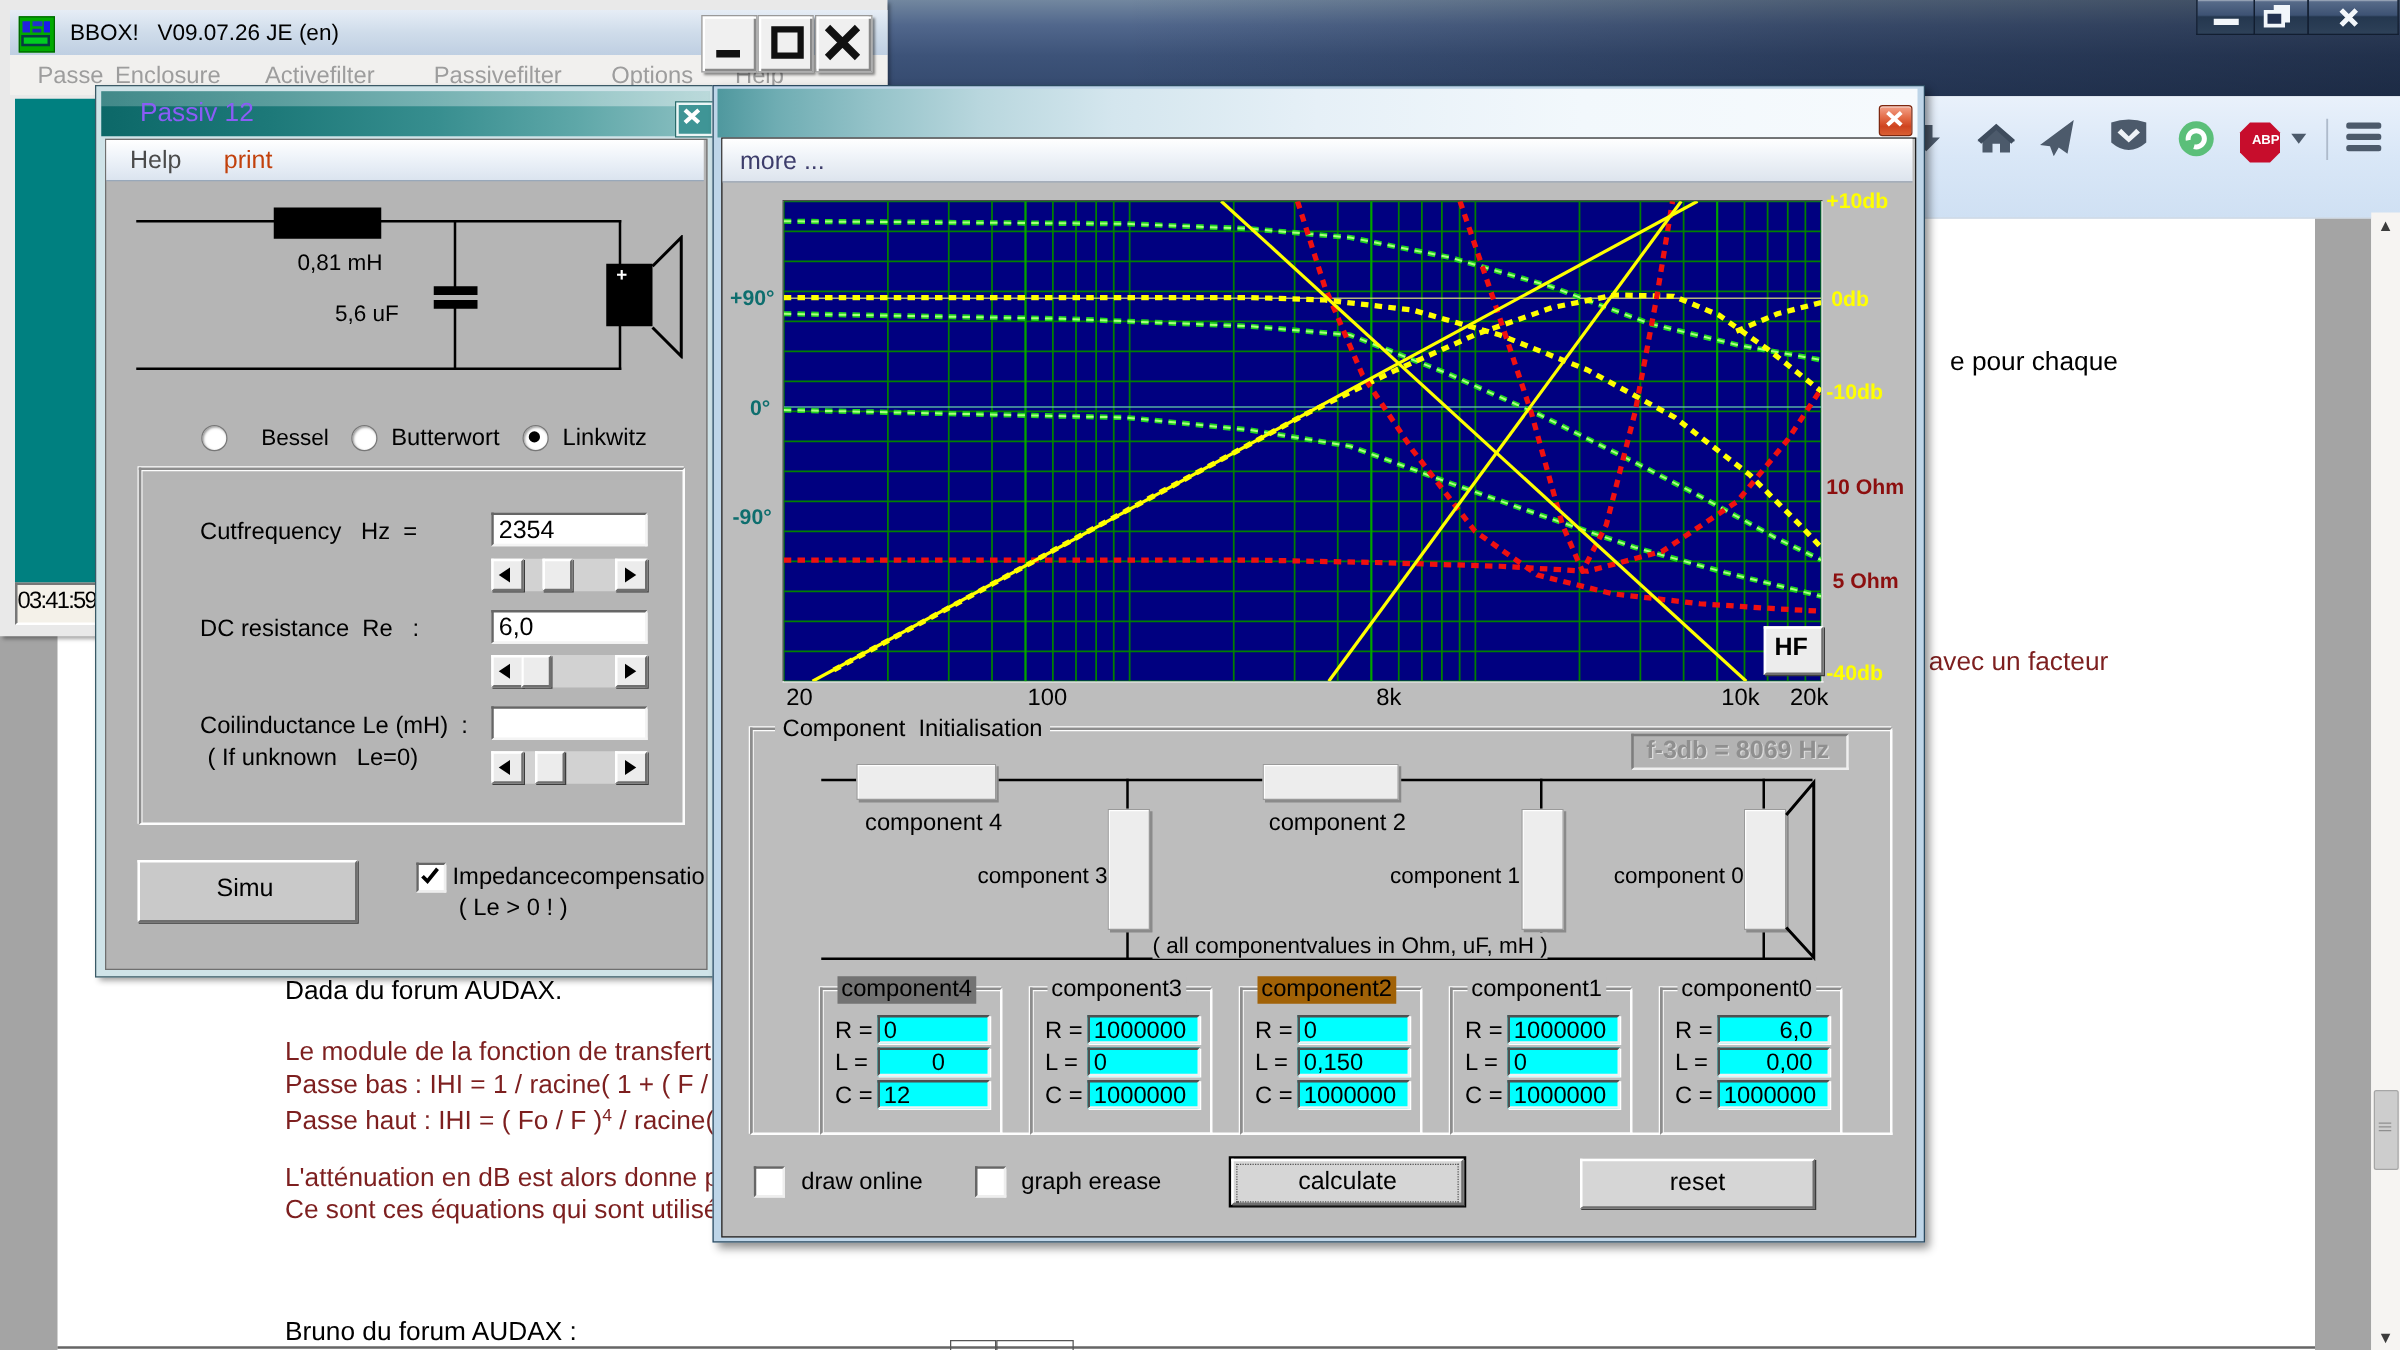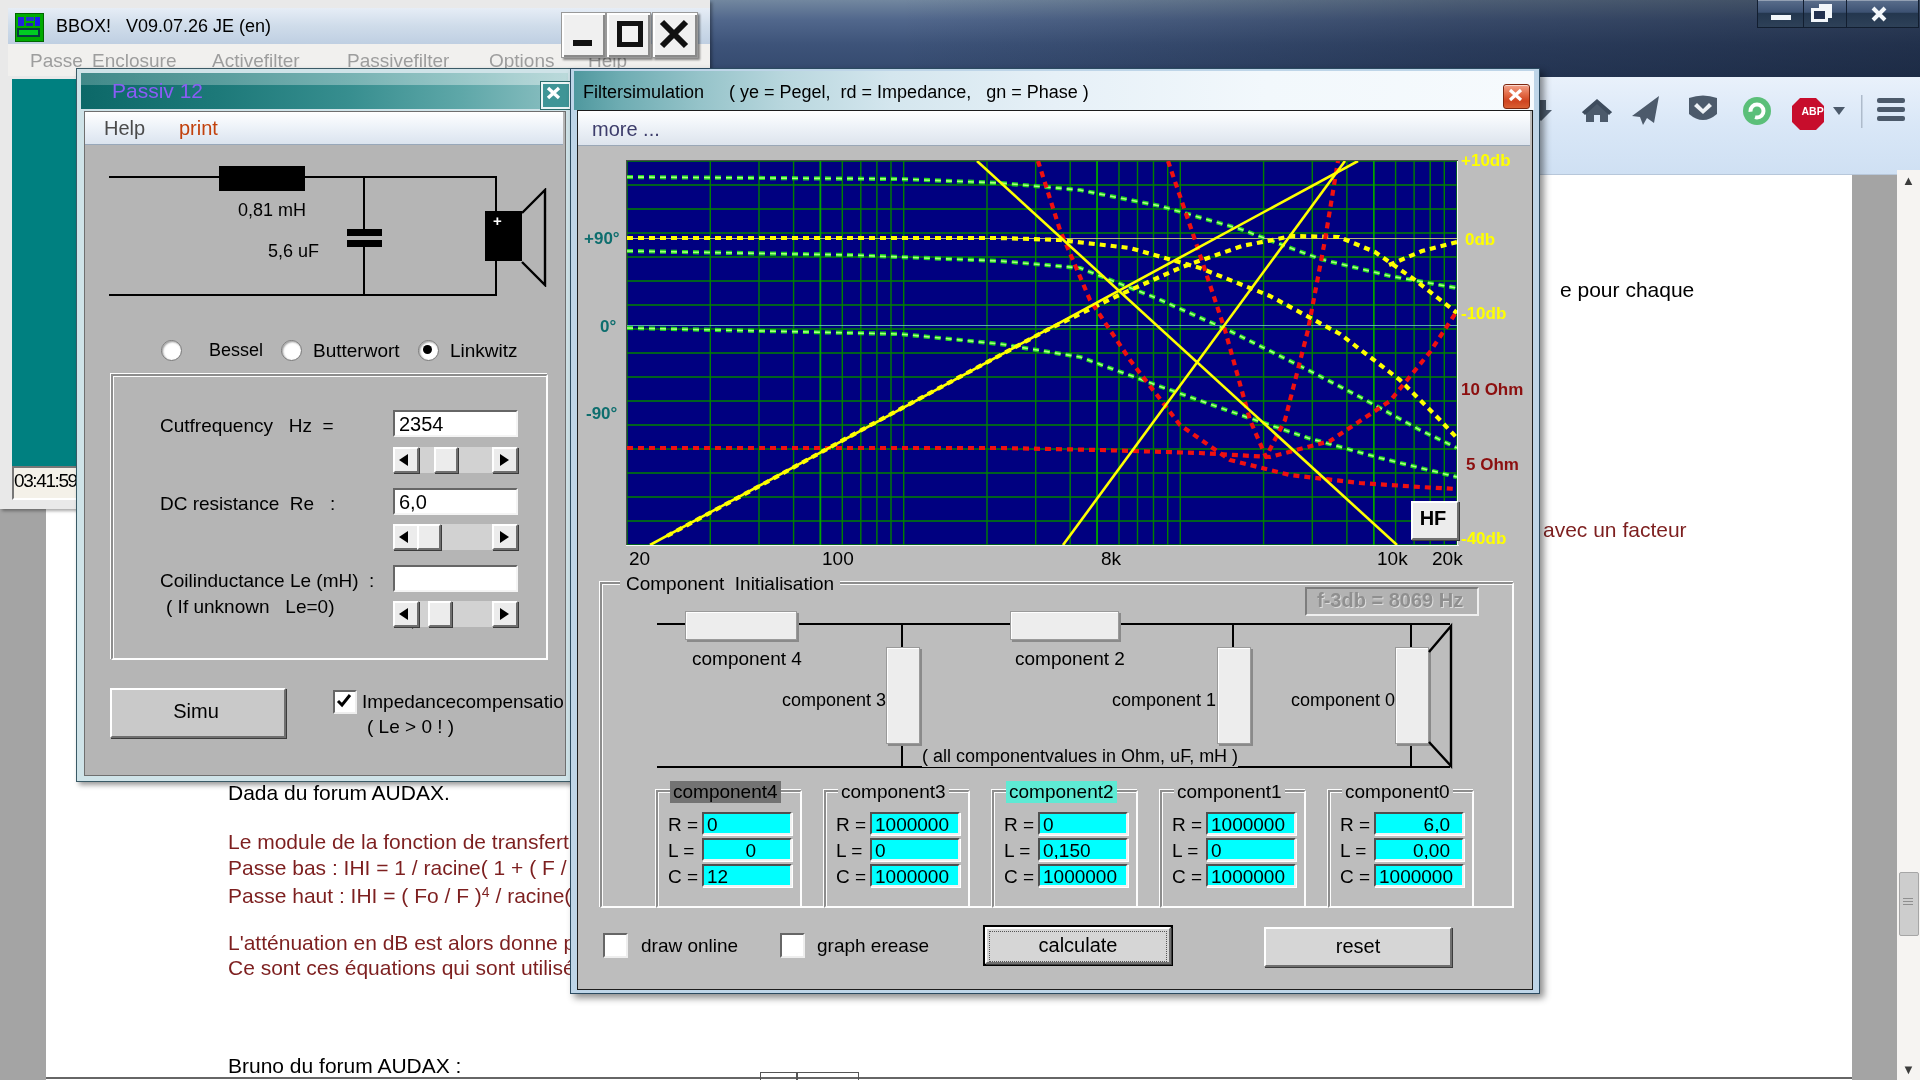--- a/index.html
+++ b/index.html
@@ -200,21 +200,20 @@
 <div class="abs" style="left:110px;top:688px;width:172px;height:46px;text-align:center;line-height:46px;font-size:20px;color:#000;">Simu</div>
 <div class="abs" style="left:333px;top:690px;width:20px;height:20px;background:#fff;border-top:2px solid #666;border-left:2px solid #666;border-right:2px solid #eee;border-bottom:2px solid #eee;"></div>
 <svg class="abs" style="left:336px;top:693px;" width="17" height="16">
       <path d="M2,8 L6,12 L14,2" stroke="#000" stroke-width="3" fill="none"></path>
     </svg>
 <div class="abs applbl" style="left:362px;top:691px;">Impedancecompensatio</div>
 <div class="abs applbl" style="left:367px;top:716px;">( Le &gt; 0 ! )</div>
 
 <div class="abs" style="left:570px;top:68px;width:968px;height:924px;background:#bed5e8;border:1px solid #2b4a60;box-shadow:4px 4px 7px rgba(0,0,0,0.45);"></div>
 <div class="abs" style="left:574px;top:71px;width:960px;height:39px;background:linear-gradient(90deg,#4f989e 0%,#6fadb3 5%,#95c3c9 13%,#b9d7de 22%,#d4e6ee 33%,#e6f0f7 50%,#f2f8fc 72%,#f6fafd 100%);"></div>
-<div class="abs" style="left:583px;top:82px;font-size:18px;color:#000;">Filtersimulation&nbsp;&nbsp;&nbsp;&nbsp;&nbsp;( ye = Pegel,&nbsp; rd = Impedance,&nbsp;&nbsp; gn = Phase )</div>
 
 <div class="abs" style="left:1503px;top:84px;width:25px;height:23px;background:linear-gradient(180deg,#f3a38b 0%,#e36b47 40%,#cf4420 70%,#d95f33 100%);border:1px solid #7e2810;border-radius:3px;box-shadow:inset 0 1px 0 rgba(255,255,255,0.6);"></div>
 <svg class="abs" style="left:1508px;top:88px;" width="16" height="15">
       <path d="M2,2 L13,12 M13,2 L2,12" stroke="#fff" stroke-width="3.2"></path>
     </svg>
 
 <div class="abs" style="left:577px;top:110px;width:954px;height:878px;background:#bdbdbd;border:1px solid #1d1d1d;"></div>
 <div class="abs" style="left:578px;top:111px;width:952px;height:34px;background:linear-gradient(180deg,#ffffff 0%,#f0f4f9 40%,#dde4ed 100%);border-bottom:1px solid #9aa7b6;"></div>
 <div class="abs" style="left:592px;top:118px;font-size:20px;color:#3d3d6b;">more ...</div>
 
@@ -352,21 +351,21 @@
     <div class="abs cyanf" style="left:702px;top:864px;">12</div>
 <div class="abs groove" style="left:824px;top:790px;width:142px;height:114px;"></div>
 <div class="abs applbl" style="left:838px;top:781px;background:#bdbdbd;padding:0 3px;">component3</div>
 <div class="abs applbl" style="left:836px;top:814px;">R =</div>
     <div class="abs cyanf" style="left:870px;top:812px;">1000000</div>
 <div class="abs applbl" style="left:836px;top:840px;">L =</div>
     <div class="abs cyanf" style="left:870px;top:838px;">0</div>
 <div class="abs applbl" style="left:836px;top:866px;">C =</div>
     <div class="abs cyanf" style="left:870px;top:864px;">1000000</div>
 <div class="abs groove" style="left:992px;top:790px;width:142px;height:114px;"></div>
-<div class="abs applbl" style="left:1006px;top:781px;background:#5eead4;padding:0 3px;">component2</div>
+<div class="abs applbl" style="left:1006px;top:781px;background:#a16207;padding:0 3px;">component2</div>
 <div class="abs applbl" style="left:1004px;top:814px;">R =</div>
     <div class="abs cyanf" style="left:1038px;top:812px;">0</div>
 <div class="abs applbl" style="left:1004px;top:840px;">L =</div>
     <div class="abs cyanf" style="left:1038px;top:838px;">0,150</div>
 <div class="abs applbl" style="left:1004px;top:866px;">C =</div>
     <div class="abs cyanf" style="left:1038px;top:864px;">1000000</div>
 <div class="abs groove" style="left:1160px;top:790px;width:142px;height:114px;"></div>
 <div class="abs applbl" style="left:1174px;top:781px;background:#bdbdbd;padding:0 3px;">component1</div>
 <div class="abs applbl" style="left:1172px;top:814px;">R =</div>
     <div class="abs cyanf" style="left:1206px;top:812px;">1000000</div>

